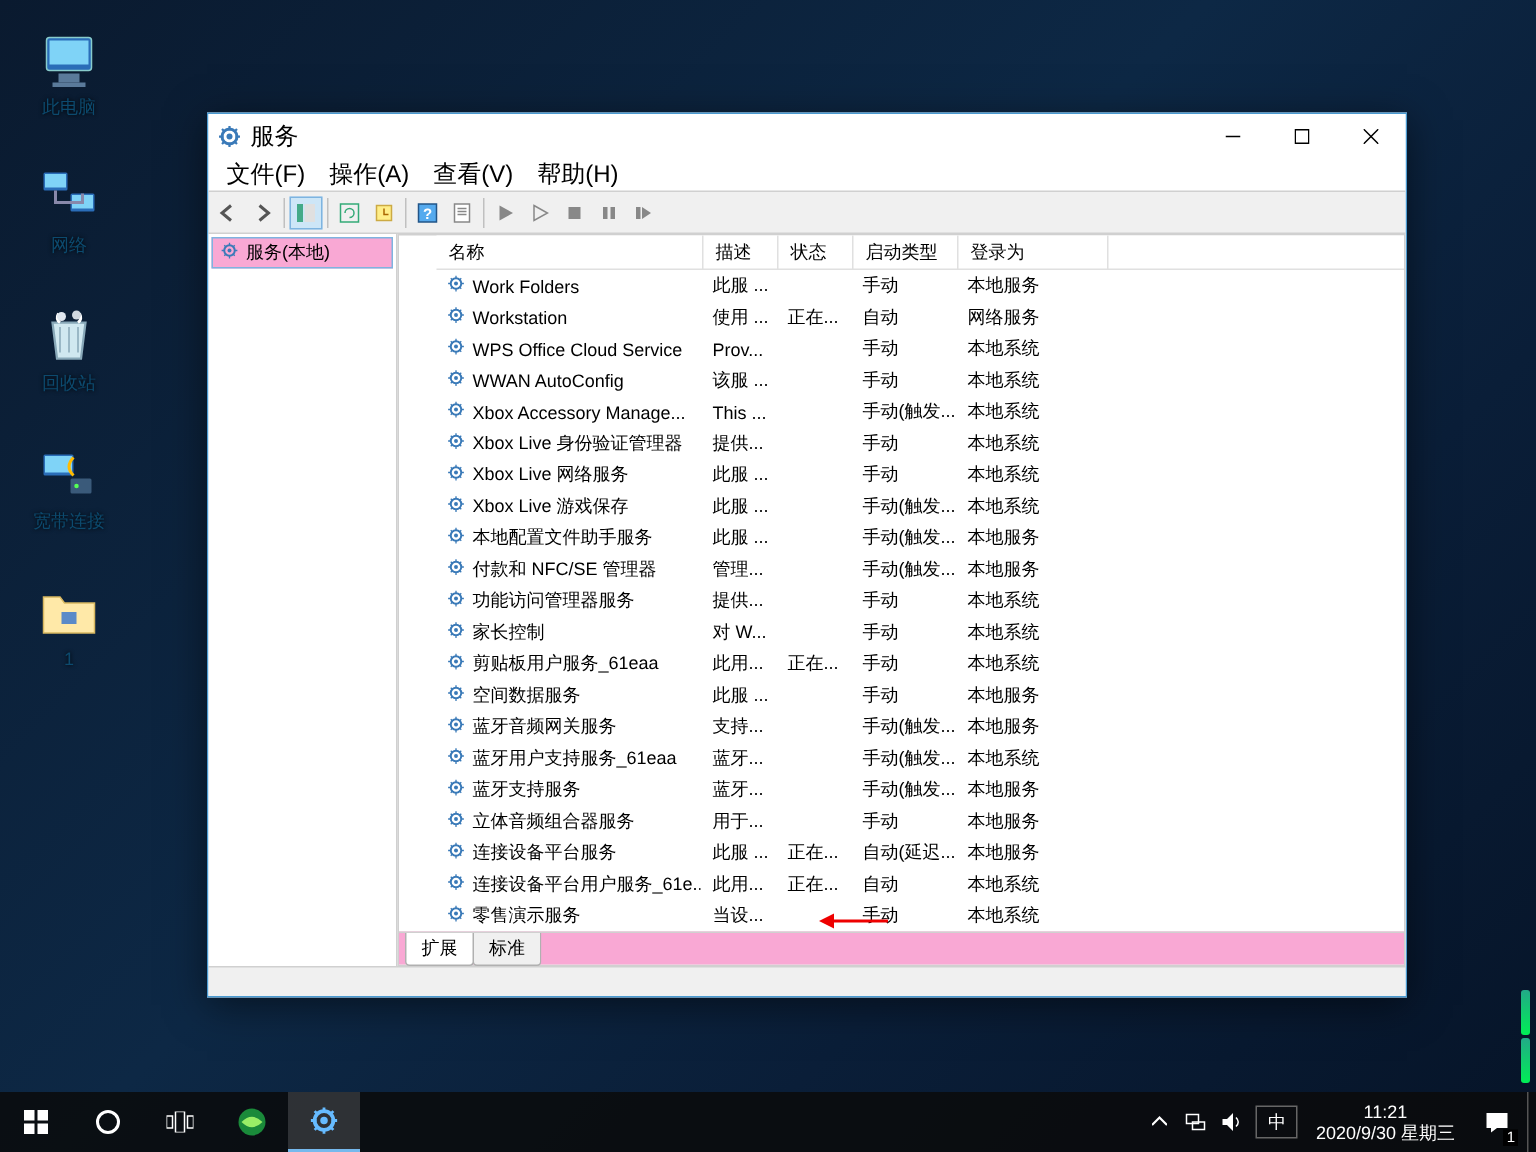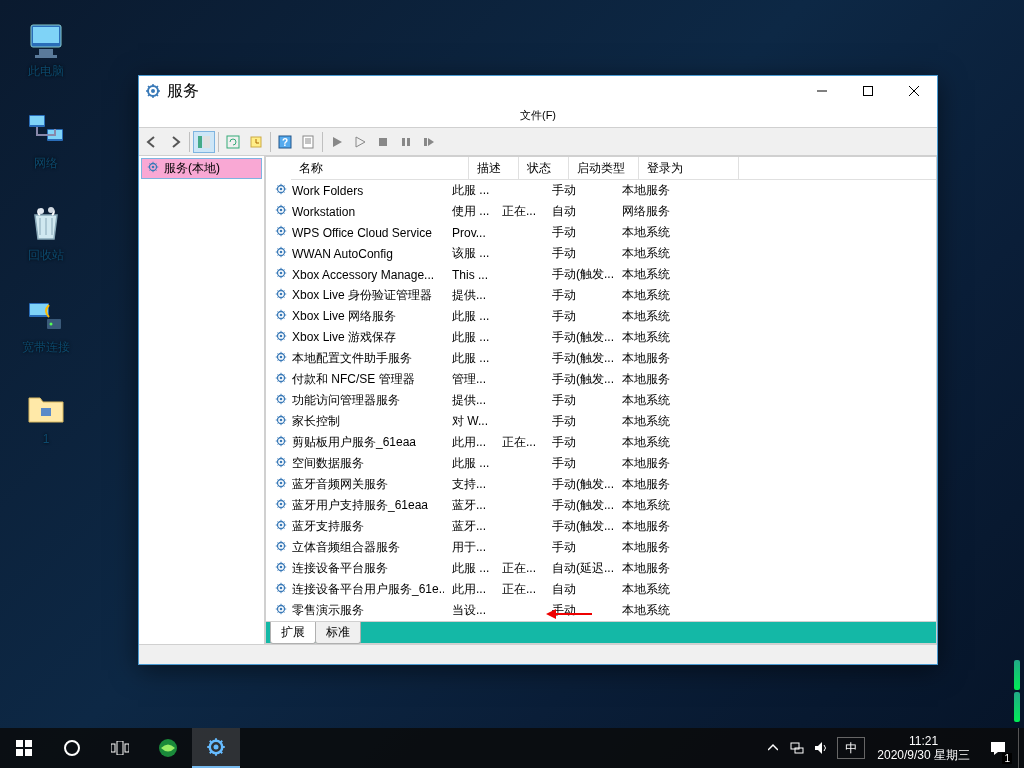--- a/index.html
+++ b/index.html
@@ -12,41 +12,41 @@
 .di .label { text-shadow:0 0 3px #000; margin-top:2px; }
 
 
 .window { position:absolute; left:138px; top:75px; width:800px; height:590px; background:#fff; border:1px solid #4a9ad1; box-shadow:0 5px 25px rgba(0,0,0,.5); display:flex; flex-direction:column; }
 .titlebar { height:30px; background:#fff; display:flex; align-items:center; padding-left:6px; }
 .titlebar .ticon { width:16px; height:16px; margin-right:6px; }
 .titlebar .title { font-size:16px; flex:1; }
 .winbtns { display:flex; }
 .winbtn { width:46px; height:30px; display:flex; align-items:center; justify-content:center; }
 
-.menubar { height:22px; display:flex; align-items:center; padding:0 4px; font-size:11px; border-bottom:1px solid #d0d0d0; background:#fff;flex-direction:column; }
+.menubar { height:22px; display:flex; align-items:center; padding:0 4px; font-size:16px; border-bottom:1px solid #d0d0d0; background:#fff; }
 .menubar .mi { padding:2px 8px; cursor:default; }
 
 .toolbar { height:28px; background:#f0f0f0; border-bottom:1px solid #d0d0d0; display:flex; align-items:center; padding:0 2px; gap:1px; }
 .tbtn { width:22px; height:22px; display:flex; align-items:center; justify-content:center; border:1px solid transparent; }
 .tbtn.active { border-color:#7eb4e0; background:#cde6f7; }
 .tsep { width:1px; height:20px; background:#c0c0c0; margin:0 2px; }
 
 .body { flex:1; display:flex; min-height:0; background:#fff; }
 .tree { width:126px; border-right:1px solid #d0d0d0; padding:2px; }
 .tree-item { font-size:12px; padding:1px 4px; display:flex; align-items:flex-start; gap:4px; background:#f9a8d4; border:1px solid #7eb4e0; }
 .list-wrap { flex:1; display:flex; flex-direction:column; border:1px solid #d0d0d0; margin:0; min-width:0; }
 .list-head { display:flex; height:23px; align-items:center; font-size:12px; border-bottom:1px solid #e0e0e0; background:#fff;margin-left:25px; }
 .list-head .col { padding:3px 8px; border-right:1px solid #e0e0e0; overflow:hidden; white-space:nowrap; }
 .list-rows { flex:1; overflow-y:scroll; overflow-x:hidden; }
-.row { display:flex; height:21px; align-items:center; font-size:12px; }
+.row { display:flex; height:21px; align-items:center; font-size:12px;padding-left:23px; }
 .row .cell { padding:1px 8px; overflow:hidden; white-space:nowrap; text-overflow:ellipsis; display:flex; align-items:center; gap:4px; }
 .c-name{width:178px} .c-desc{width:50px} .c-state{width:50px} .c-start{width:70px} .c-logon{width:100px}
 .gear-mini { width:14px; height:14px; flex-shrink:0; }
 
-.tabs { height:22px; display:flex; align-items:flex-end; padding-left:4px; font-size:12px; border-top:1px solid #d0d0d0; background:#14b8a6; }
+.tabs { height:22px; display:flex; align-items:flex-end; padding-left:4px; font-size:12px; border-top:1px solid #d0d0d0; background:#f9a8d4; }
 .tab { padding:2px 10px; border:1px solid #b0b0b0; border-top:none; background:#fff; position:relative; top:1px; border-radius:0 0 3px 3px; margin-right:-1px; }
 .tab.back { background:#f0f0f0; }
 
 .statusbar { height:20px; border-top:1px solid #d0d0d0; background:#f0f0f0; }
 
 .arrow-annot { position:absolute; left:405px; top:530px; pointer-events:none; }
 
 
 .taskbar { position:absolute; bottom:0; left:0; right:0; height:40px; background:rgba(10,10,10,.85); display:flex; align-items:center; color:#fff; }
 .tb-left { display:flex; height:100%; }

